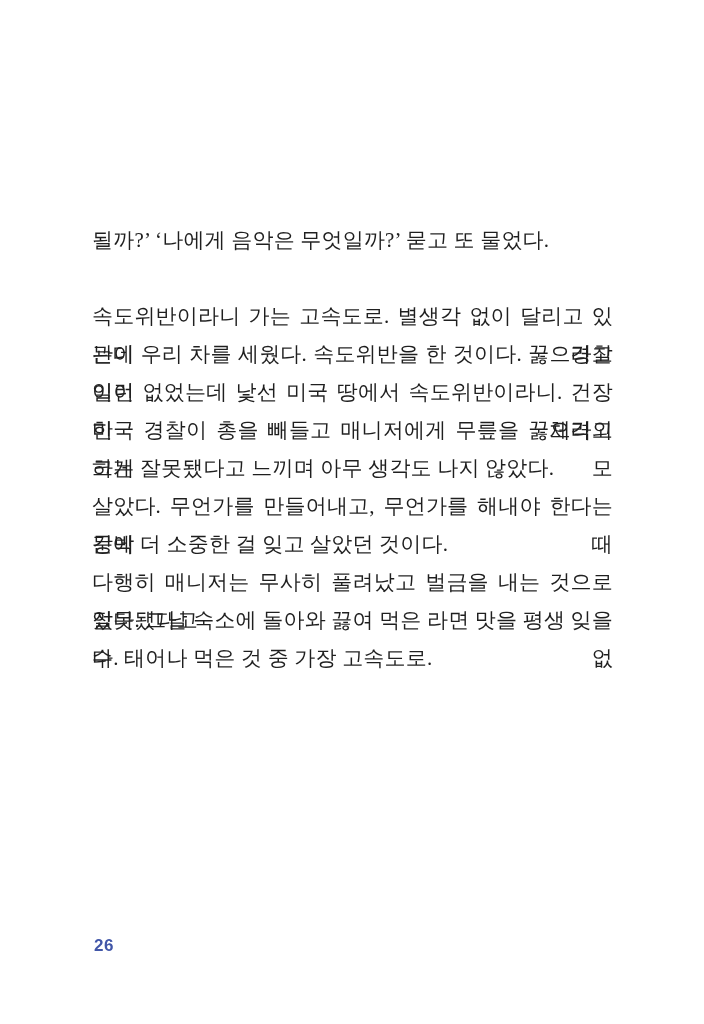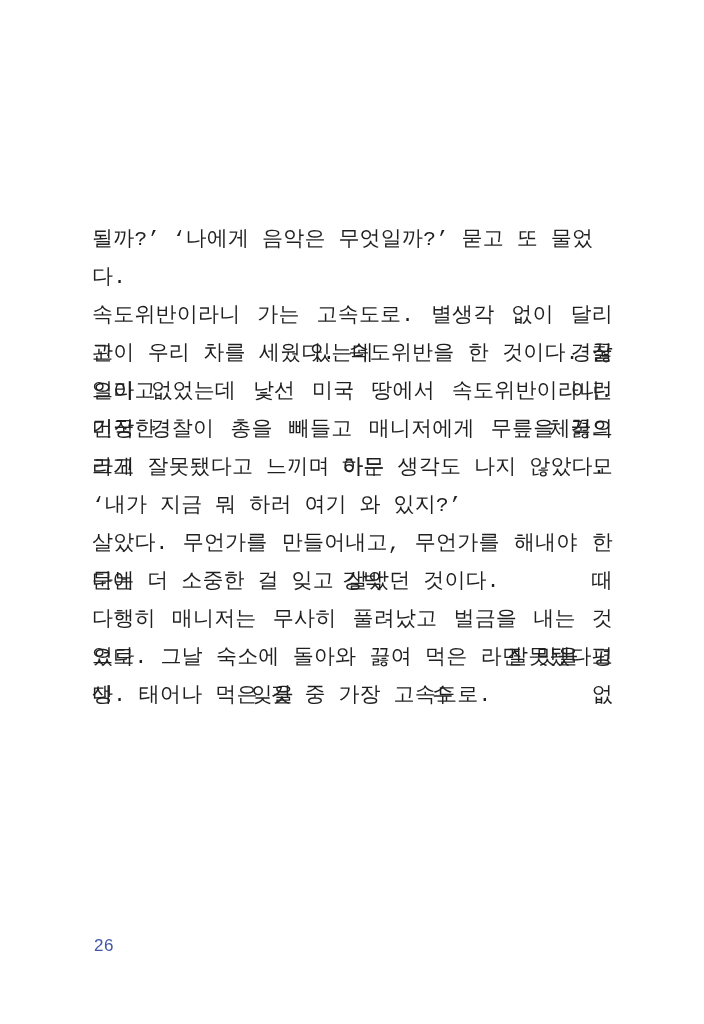--- a/index.html
+++ b/index.html
@@ -17,21 +17,20 @@
   }
   .text-block {
     position: absolute;
     left: 92px;
     top: 221px;
     width: 521px;
     font-size: 21px;
     line-height: 38px;
     color: #1f1f1f;
     letter-spacing: 0.2px;
-    font-family: Liberation Mono, monospace;
   }
   .line {
     margin: 0;
     height: 38px;
     line-height: 38px;
     white-space: normal;
   }
   .line.justify {
     text-align: justify;
     text-align-last: justify;
@@ -42,40 +41,39 @@
   }
   .gap-after {
     margin-bottom: 38px;
   }
   .page-number {
     position: absolute;
     left: 94px;
     top: 936px;
     font-family: "Liberation Sans", "DejaVu Sans", sans-serif;
     font-size: 17px;
-    font-weight: 400;
+    font-weight: 700;
     color: #4156a8;
     letter-spacing: 0.5px;
   }
 </style>
 </head>
 <body>
 
 <div class="page">
   <div class="text-block">
 
     <p class="line plain gap-after">될까?’ ‘나에게 음악은 무엇일까?’ 묻고 또 물었다.</p>
 
     <p class="line justify">속도위반이라니 가는 고속도로. 별생각 없이 달리고 있는데 경찰</p>
     <p class="line justify">관이 우리 차를 세웠다. 속도위반을 한 것이다. 꿇으라고 이런</p>
     <p class="line justify">일이 없었는데 낯선 미국 땅에서 속도위반이라니. 건장한 체격의</p>
     <p class="line justify">미국 경찰이 총을 빼들고 매니저에게 무릎을 꿇으라고 하는 모</p>
     <p class="line plain">크게 잘못됐다고 느끼며 아무 생각도 나지 않았다.</p>
 
-    <p class="line plain">‘내가 지금 뭐 하러 여기 와 있지?’</p>
 
     <p class="line justify">살았다. 무언가를 만들어내고, 무언가를 해내야 한다는 강박 때</p>
     <p class="line plain">문에 더 소중한 걸 잊고 살았던 것이다.</p>
 
     <p class="line justify">다행히 매니저는 무사히 풀려났고 벌금을 내는 것으로 잘못됐다고</p>
     <p class="line justify">었다. 그날 숙소에 돌아와 끓여 먹은 라면 맛을 평생 잊을 수 없</p>
     <p class="line plain">다. 태어나 먹은 것 중 가장 고속도로.</p>
 
   </div>
 

